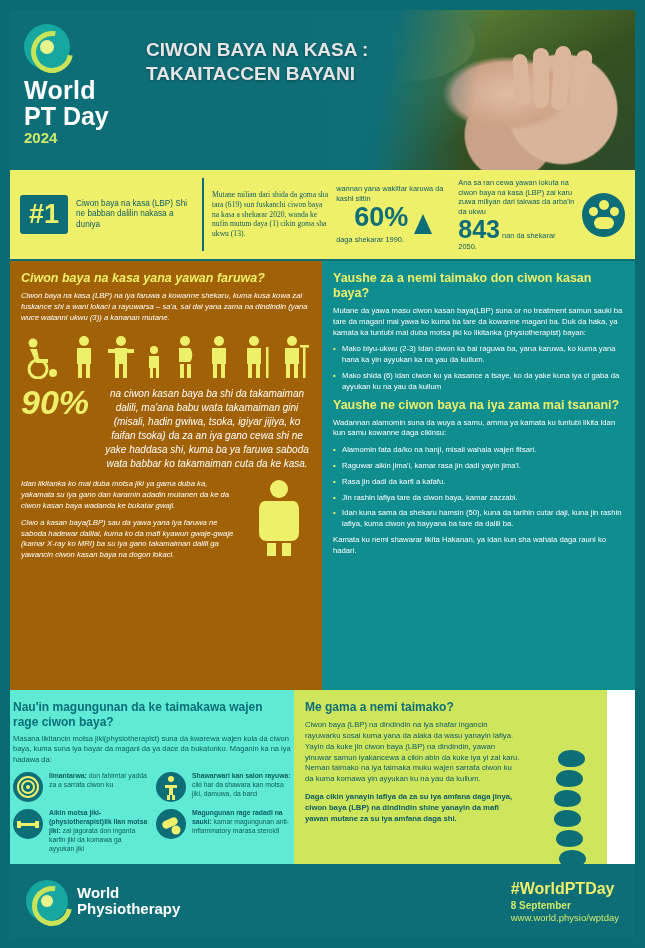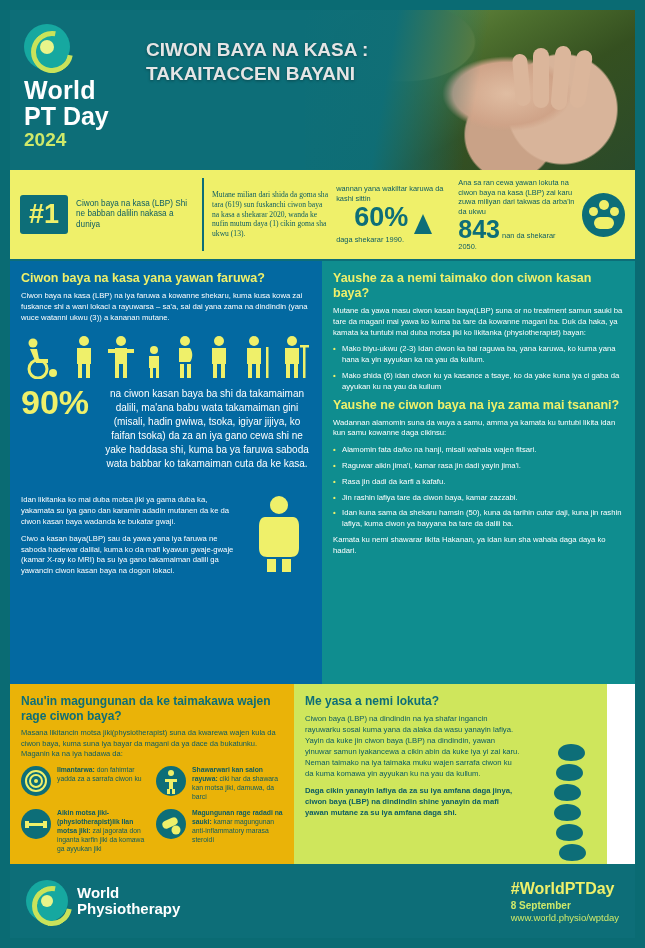--- a/index.html
+++ b/index.html
@@ -58,21 +58,21 @@
     content:""; position:absolute; left:7px; top:7px; width:32px;height:32px;
     border-radius:50%; border:5px solid #c9e35a; border-right-color:transparent;
     transform:rotate(-35deg);
   }
   .wpt-mark:after{
     content:""; position:absolute; left:16px; top:16px; width:14px;height:14px;
     border-radius:50%; background:#e8f48a;
   }
   .logo-world{ font-size:25px; font-weight:bold; letter-spacing:.3px; line-height:1.02;}
   .logo-pt{ font-size:25px; font-weight:bold; line-height:1.02;}
-  .logo-year{ font-size:19px; color:#cfe96a; font-weight:bold; line-height:1.15;}
+  .logo-year{ font-size:15px; color:#cfe96a; font-weight:bold; line-height:1.15;}
   .header-title {
     position:relative; z-index:3;
     margin-top:28px; margin-left:6px;
     color:#e5e5e5; font-size:19px; font-weight:bold; line-height:1.28;
     max-width:250px;
     text-shadow:0 1px 3px rgba(0,0,0,.35);
   }
   
   .band {
     background:#eff06a;
@@ -94,39 +94,39 @@
     border-left:9px solid transparent;border-right:9px solid transparent;
     border-bottom:20px solid #0d6e78; vertical-align:middle; margin-left:4px;
   }
   .band .c4 { width:120px; font-size:7.4px; color:#0d5c63; line-height:1.3;}
   .big843{ font-size:25px; font-weight:bold; color:#0d6e78; line-height:1;}
   .grp-icon{ width:44px;height:44px;border-radius:50%;background:#0d6e78;position:relative;}
   .grp-icon i{ position:absolute; background:#eff06a; border-radius:50%; }
   
   .main { flex:1; display:flex; }
   .col { padding:10px 11px; }
-  .left { width:312px; background:#0369a1; color:#fff; }
+  .left { width:312px; background:#a16207; color:#fff;font-style:italic; }
   .right { width:313px; background:#0f8d8f; color:#fff; }
   h2 { font-size:12.5px; color:#eff06a; margin-bottom:5px; line-height:1.2;}
   p, li { font-size:7.7px; line-height:1.4; }
   .left p { margin-bottom:6px; }
   .right p { margin-bottom:6px; }
   b { font-weight:bold; }
   ul { list-style:none; }
   li { position:relative; padding-left:9px; margin-bottom:5px; }
   li:before{ content:"•"; position:absolute; left:0; color:#eff06a; font-weight:bold;}
   .icon-row{ display:flex; align-items:flex-end; justify-content:space-between; padding:6px 2px 8px; }
   .fig { fill:#eff06a; }
-  .pct-row{ display:flex; align-items:flex-start; gap:14px; margin-bottom:24px;}
+  .pct-row{ display:flex; align-items:flex-start; gap:14px; margin-bottom:8px;}
   .pct { font-size:34px; font-weight:bold; color:#eff06a; line-height:.9; }
   .pct-txt{ font-size:10px; line-height:1.4; flex:1;text-align:center; }
   .spine-wrap{ display:flex; gap:8px; align-items:flex-start;}
   
   .lower { display:flex; }
-  .lower-left { width:284px; background:#eab308; color:#0d5c63; padding:10px 11px;}
+  .lower-left { width:284px; background:#5eead4; color:#0d5c63; padding:10px 3px;}
   .lower-right { width:313px; background:#cfe65c; color:#0d5c63; padding:10px 11px; position:relative;}
   .lower-left h2, .lower-right h2{ color:#0d6e78; font-size:12px; }
   .lower-left p { font-size:7.5px; line-height:1.38; }
   .grid4 { display:grid; grid-template-columns:1fr 1fr; gap:7px 8px; margin-top:7px;}
   .cell { display:flex; gap:6px; }
   .cell .ic { width:30px;height:30px;border-radius:50%;background:#0d6e78;flex:0 0 30px;position:relative;}
   .cell .tx { font-size:6.8px; line-height:1.32; color:#0d5c63;}
   .lower-right p{ font-size:7.7px; line-height:1.42; margin-bottom:7px;}
   .lr-highlight{ font-weight:bold; font-size:8.4px; line-height:1.42;}
   .spine-deco{ position:absolute; right:8px; top:58px; }
@@ -281,21 +281,21 @@
 
       <h2>Yaushe ne ciwon baya na iya zama mai tsanani?</h2>
       <p>Wadannan alamomin suna da wuya a samu, amma ya kamata ku tuntubi likita idan kun samu kowanne daga cikinsu:</p>
       <ul>
         <li>Alamomin fata da/ko na hanji, misali wahala wajen fitsari.</li>
         <li>Raguwar aikin jima'i, kamar rasa jin dadi yayin jima'i.</li>
         <li>Rasa jin dadi da karfi a kafafu.</li>
         <li>Jin rashin lafiya tare da ciwon baya, kamar zazzabi.</li>
         <li>Idan kuna sama da shekaru hamsin (50), kuna da tarihin cutar daji, kuna jin rashin lafiya, kuma ciwon ya bayyana ba tare da dalili ba.</li>
       </ul>
-      <p>Kamata ku nemi shawarar likita Hakanan, ya idan kun sha wahala daga daya ko hadari.</p>
+      <p>Kamata ku nemi shawarar likita Hakanan, ya idan kun sha wahala daga rauni ko hadari.</p>
     </div>
   </div>
 
   <div class="lower">
     <div class="lower-left">
       <h2>Nau'in magungunan da ke taimakawa wajen rage ciwon baya?</h2>
       <p>Masana likitancin motsa jiki(physiotherapist) suna da kwarewa wajen kula da ciwon baya, kuma suna iya bayar da magani da ya dace da bukatunku. Maganin ka na iya hadawa da:</p>
       <div class="grid4">
 
         <div class="cell">
@@ -341,21 +341,21 @@
               <circle cx="20" cy="21" r="4.5" fill="#eff06a"></circle>
             </svg>
           </div>
           <div class="tx"><b>Magungunan rage radadi na sauki:</b>
             <span>kamar magungunan anti-inflammatory marasa steroidi</span></div>
         </div>
       </div>
     </div>
 
     <div class="lower-right">
-      <h2>Me yasa a nemi lokuta?</h2>
+      <h2>Me gama a nemi taimako?</h2>
       <div style="width:215px;">
         <p>Ciwon baya (LBP) na dindindin na iya shafar ingancin rayuwarku sosai kuma yana da alaka da wasu yanayin lafiya. Yayin da kuke jin ciwon baya (LBP) na dindindin, yawan yinuwar samun iyakancewa a cikin abin da kuke iya yi zai karu. Neman taimako na iya taimaka muku wajen sarrafa ciwon ku da kuma komawa yin ayyukan ku na yau da kullum.</p>
         <p class="lr-highlight">Daga cikin yanayin lafiya da za su iya amfana daga jinya, ciwon baya (LBP) na dindindin shine yanayin da mafi yawan mutane za su iya amfana daga shi.</p>
       </div>
       <svg class="spine-deco" width="58" height="130" viewBox="0 0 58 130">
         <g fill="#0d6e78">
           <path d="M30 2c8 0 14 4 14 9s-6 8-14 8-13-3-13-8 5-9 13-9z"></path>
           <path d="M28 22c8 0 14 4 14 9s-6 8-14 8-13-3-13-8 5-9 13-9z"></path>
           <path d="M26 42c8 0 14 4 14 9s-6 8-14 8-13-3-13-8 5-9 13-9z"></path>
           <path d="M26 62c8 0 14 4 14 9s-6 8-14 8-13-3-13-8 5-9 13-9z"></path>

